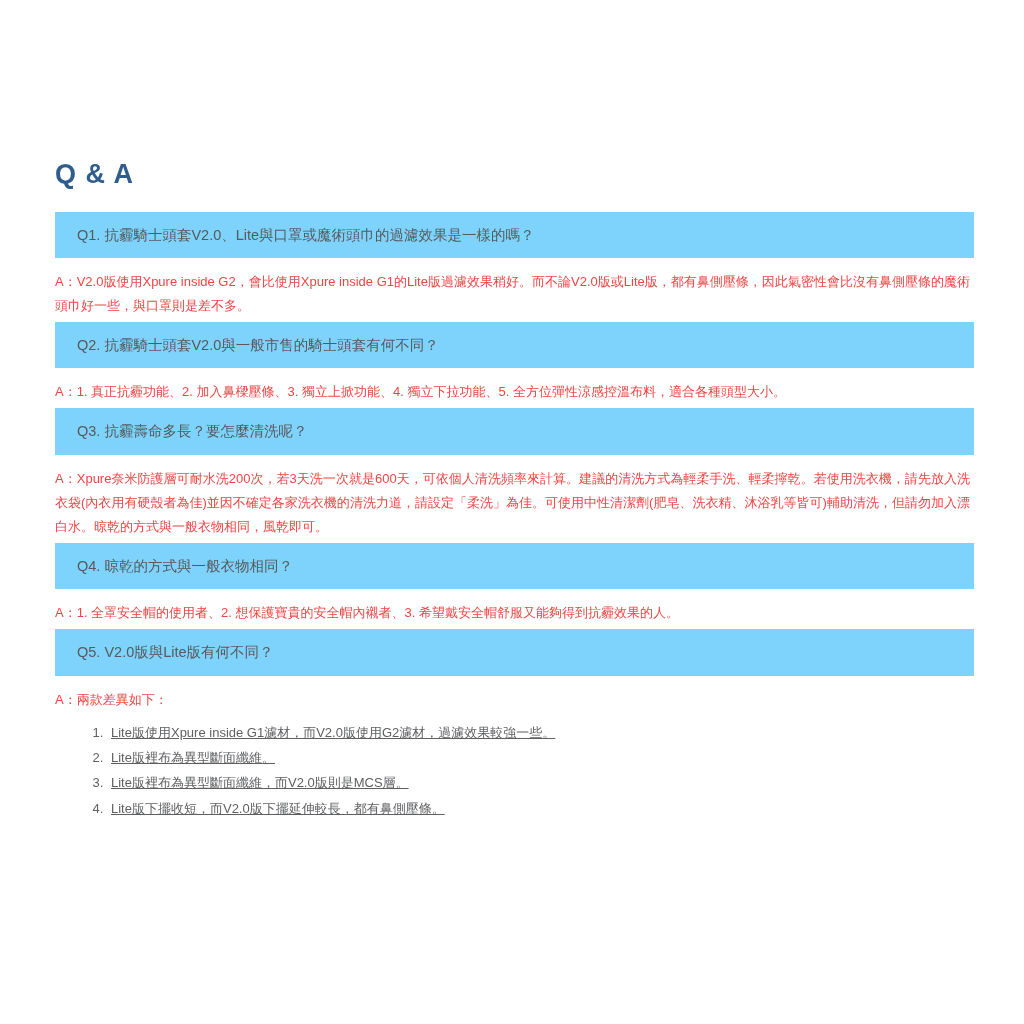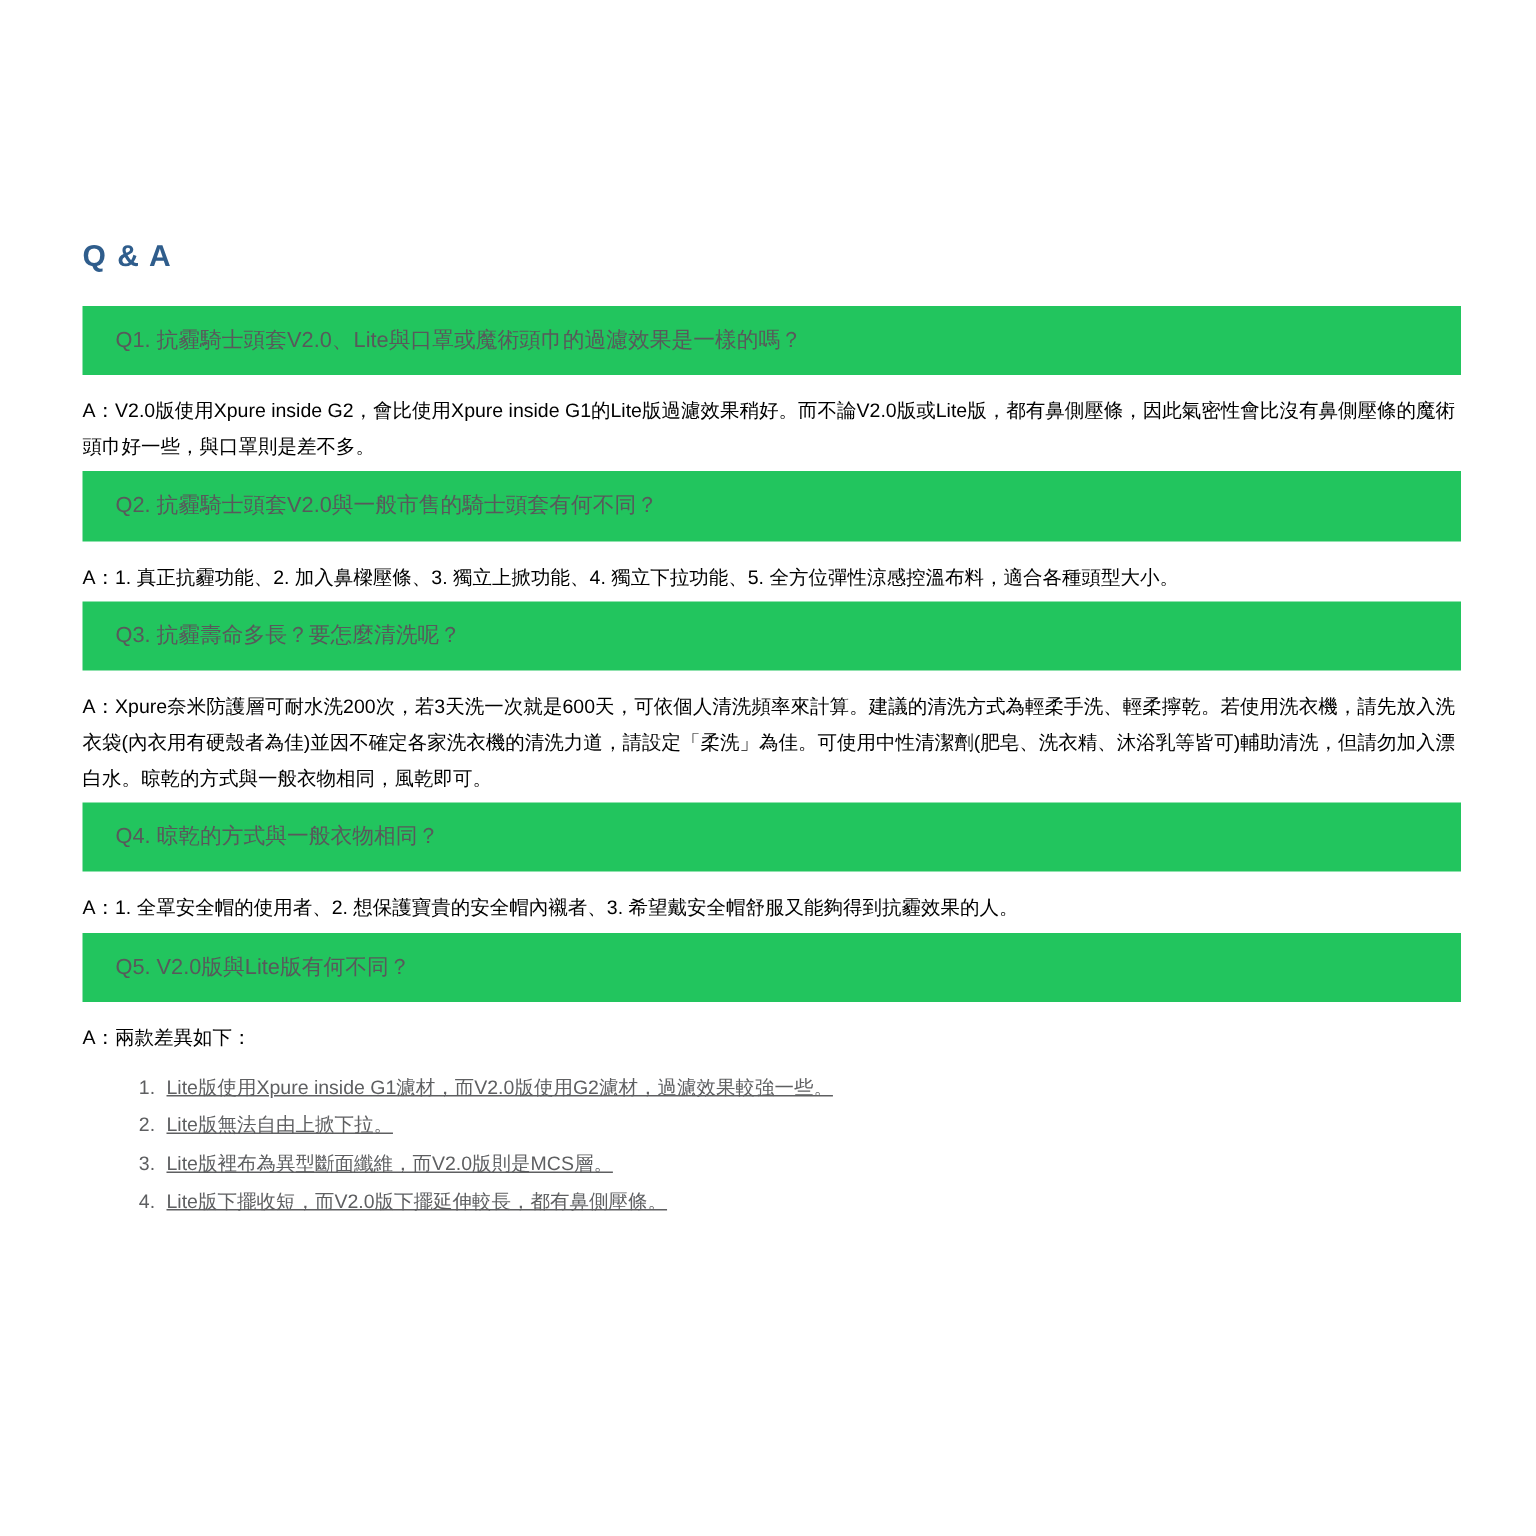--- a/index.html
+++ b/index.html
@@ -15,45 +15,45 @@
     -webkit-font-smoothing: antialiased;
   }
   .page {
     position: relative;
     width: 1024px;
     height: 1024px;
     box-sizing: border-box;
     padding: 160px 50px 0 55px;
   }
   .qa-title {
-    font-size: 20px;
+    font-size: 27px;
     font-weight: bold;
     color: #2f5d8c;
     letter-spacing: 1px;
     margin: 0 0 22px 0;
     line-height: 1.1;
   }
   .qa-block {
     margin-bottom: 0;
   }
   .q-bar {
-    background: #22c55e;
+    background: #7dd3fc;
     color: #58595b;
     font-size: 14.5px;
     line-height: 1.4;
     padding: 13px 0 13px 22px;
     margin-top: 16px;
   }
   .q-bar:first-of-type {
     margin-top: 0;
   }
   .a-text {
     font-size: 13px;
     line-height: 1.85;
-    color: #000000;
+    color: #ef4444;
     padding: 12px 4px 4px 0;
     text-align: justify;
   }
   ol.a-list {
     margin: 4px 0 0 0;
     padding-left: 52px;
     font-size: 13px;
     line-height: 1.95;
     color: #5e5f61;
   }
@@ -87,20 +87,20 @@
   <div class="qa-block">
     <div class="q-bar">Q4. 晾乾的方式與一般衣物相同？</div>
     <div class="a-text">A：1. 全罩安全帽的使用者、2. 想保護寶貴的安全帽內襯者、3. 希望戴安全帽舒服又能夠得到抗霾效果的人。</div>
   </div>
 
   <div class="qa-block">
     <div class="q-bar">Q5. V2.0版與Lite版有何不同？</div>
     <div class="a-text">A：兩款差異如下：</div>
     <ol class="a-list">
       <li>Lite版使用Xpure inside G1濾材，而V2.0版使用G2濾材，過濾效果較強一些。</li>
-      <li>Lite版無法自由上掀下拉。</li>
+      <li>Lite版裡布為異型斷面纖維。</li>
       <li>Lite版裡布為異型斷面纖維，而V2.0版則是MCS層。</li>
       <li>Lite版下擺收短，而V2.0版下擺延伸較長，都有鼻側壓條。</li>
     </ol>
   </div>
 
 
 </div>
 
 </body></html>

